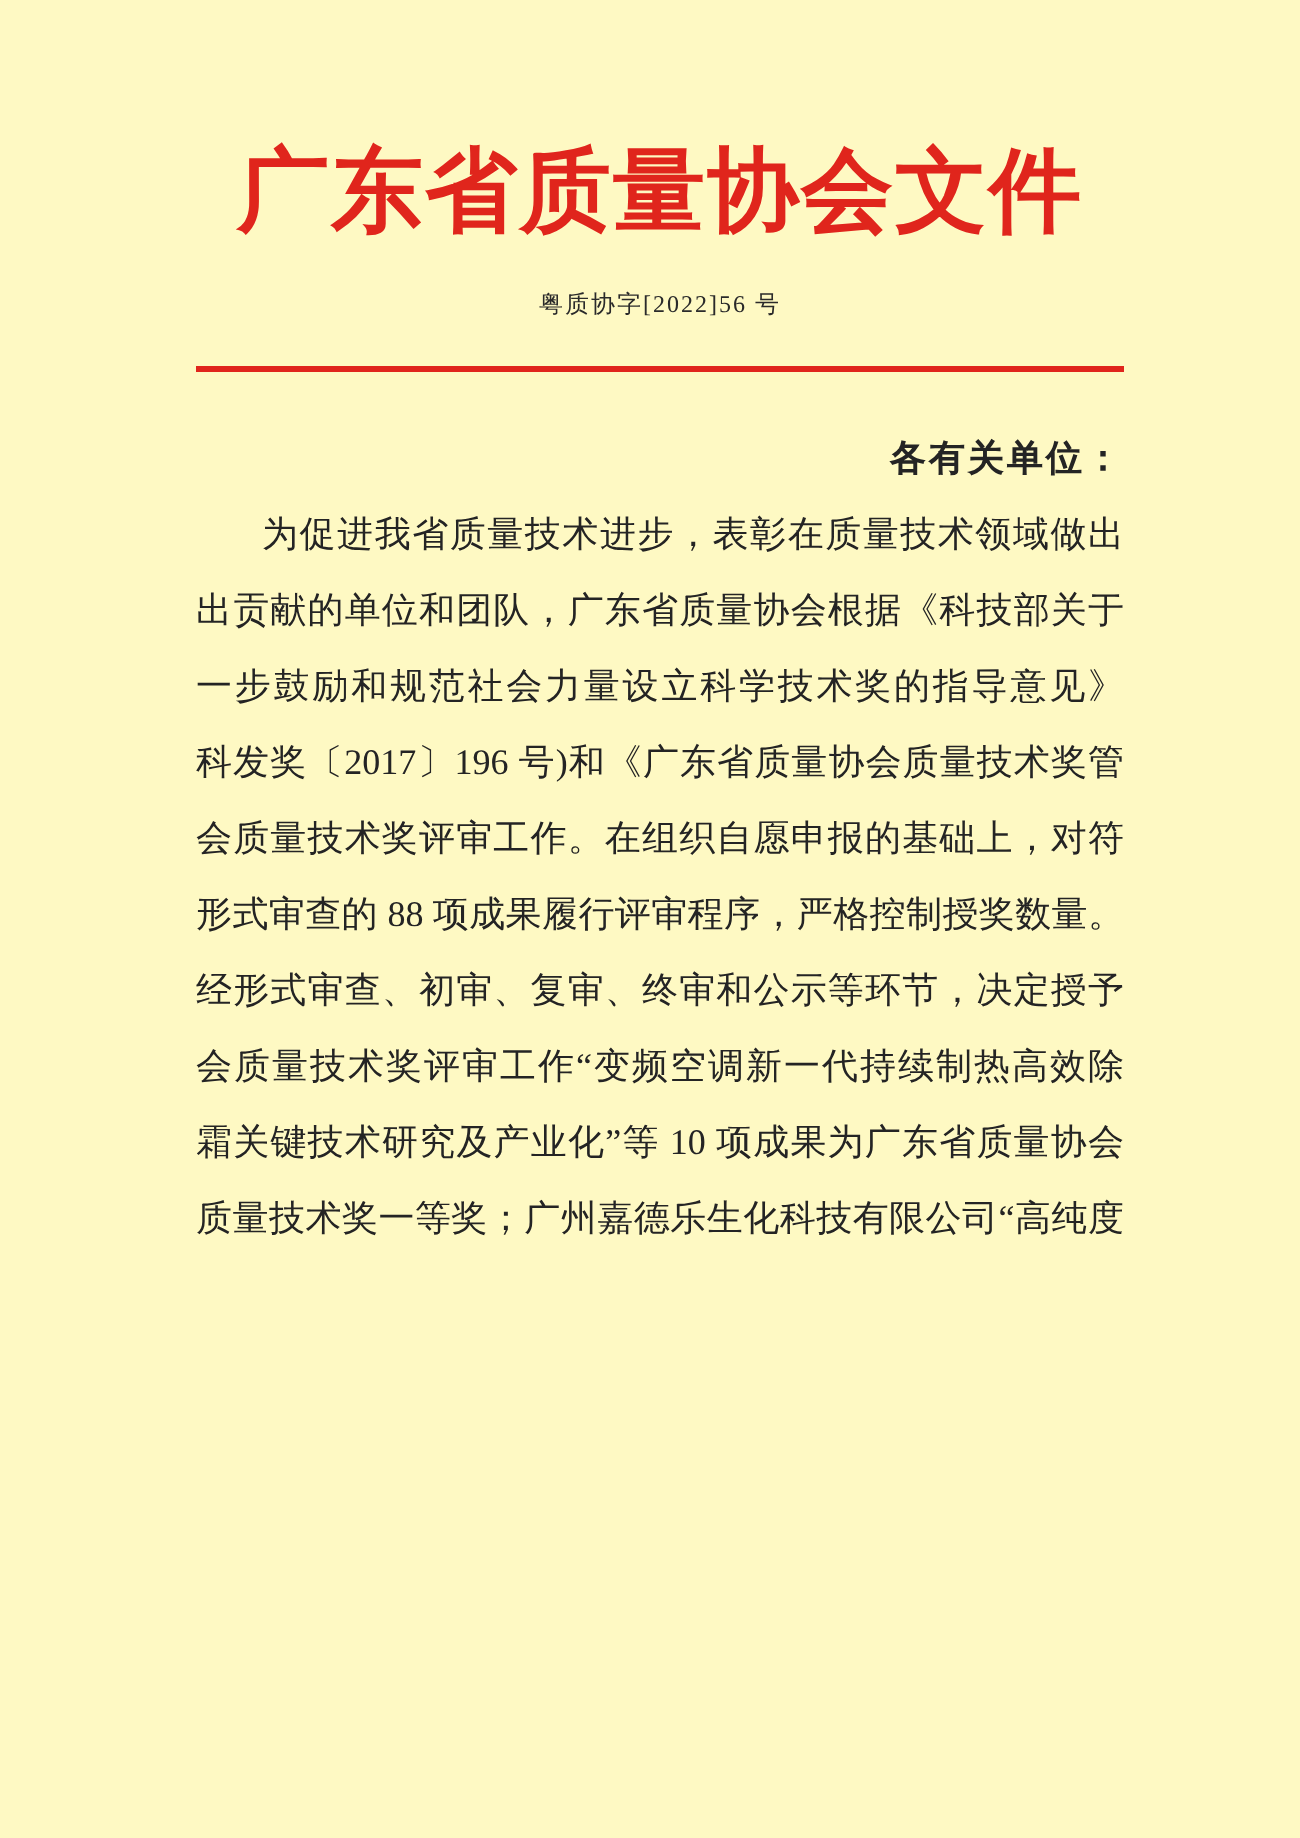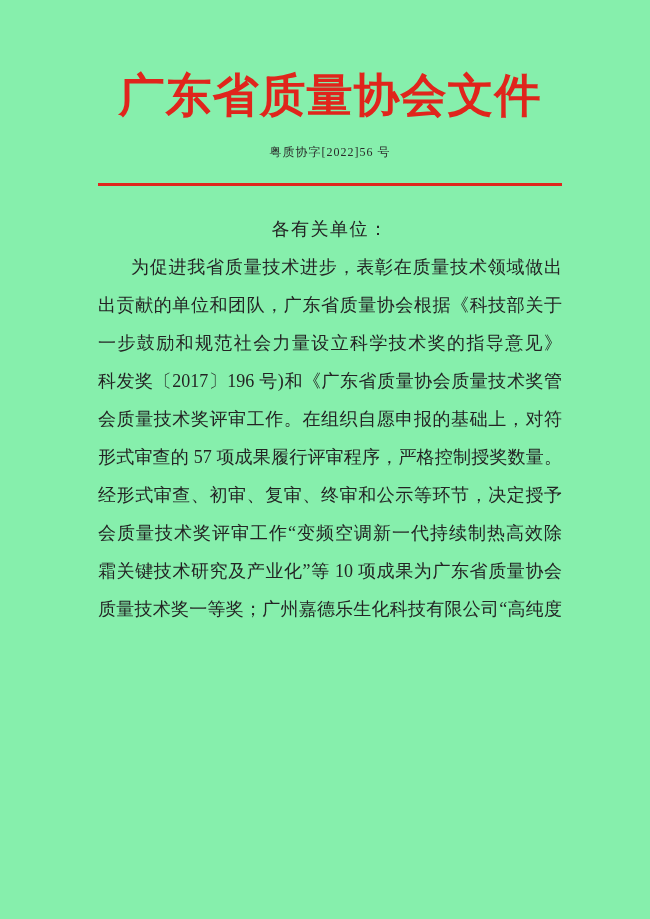--- a/index.html
+++ b/index.html
@@ -5,21 +5,21 @@
   html, body {
     margin: 0;
     padding: 0;
     background: #ffffff;
   }
   .page {
     position: relative;
     width: 650px;
     height: 919px;
     margin: 0 auto;
-    background: #86efac;
+    background: #fef9c3;
     box-sizing: border-box;
     padding: 66px 88px 0 98px;
     font-family: "Liberation Serif", "DejaVu Serif", serif;
     color: #1f1f1f;
     overflow: hidden;
   }
   .org-title {
     text-align: center;
     font-size: 46px;
     line-height: 60px;
@@ -62,22 +62,23 @@
   .body-line {
     line-height: 38px;
     height: 38px;
     overflow: hidden;
   }
   .body-line.fill {
     text-align: justify;
     text-align-last: justify;
   }
   .body-line.salutation {
-    text-align: center;
+    text-align: right;
     letter-spacing: 1.5px;
+    font-weight: bold;
   }
   .body-line.indent {
     text-indent: 33px;
   }
 </style>
 </head>
 <body>
 
 <div class="page">
   <div class="org-title">广东省质量协会文件</div>
@@ -90,19 +91,19 @@
   </h1>
 
   <div class="body-text">
 
   <div class="body-line salutation">各有关单位：</div>
       <div class="body-line fill indent">为促进我省质量技术进步，表彰在质量技术领域做出突</div>
       <div class="body-line fill">出贡献的单位和团队，广东省质量协会根据《科技部关于进</div>
       <div class="body-line fill">一步鼓励和规范社会力量设立科学技术奖的指导意见》（国</div>
       <div class="body-line fill">科发奖〔2017〕196 号)和《广东省质量协会质量技术奖管理</div>
       <div class="body-line fill">会质量技术奖评审工作。在组织自愿申报的基础上，对符合</div>
-      <div class="body-line fill">形式审查的 57 项成果履行评审程序，严格控制授奖数量。</div>
+      <div class="body-line fill">形式审查的 88 项成果履行评审程序，严格控制授奖数量。</div>
       <div class="body-line fill">经形式审查、初审、复审、终审和公示等环节，决定授予珠</div>
       <div class="body-line fill">会质量技术奖评审工作“变频空调新一代持续制热高效除</div>
       <div class="body-line fill">霜关键技术研究及产业化”等 10 项成果为广东省质量协会</div>
       <div class="body-line fill">质量技术奖一等奖；广州嘉德乐生化科技有限公司“高纯度</div>
     </div>
 </div>
 
 </body></html>

